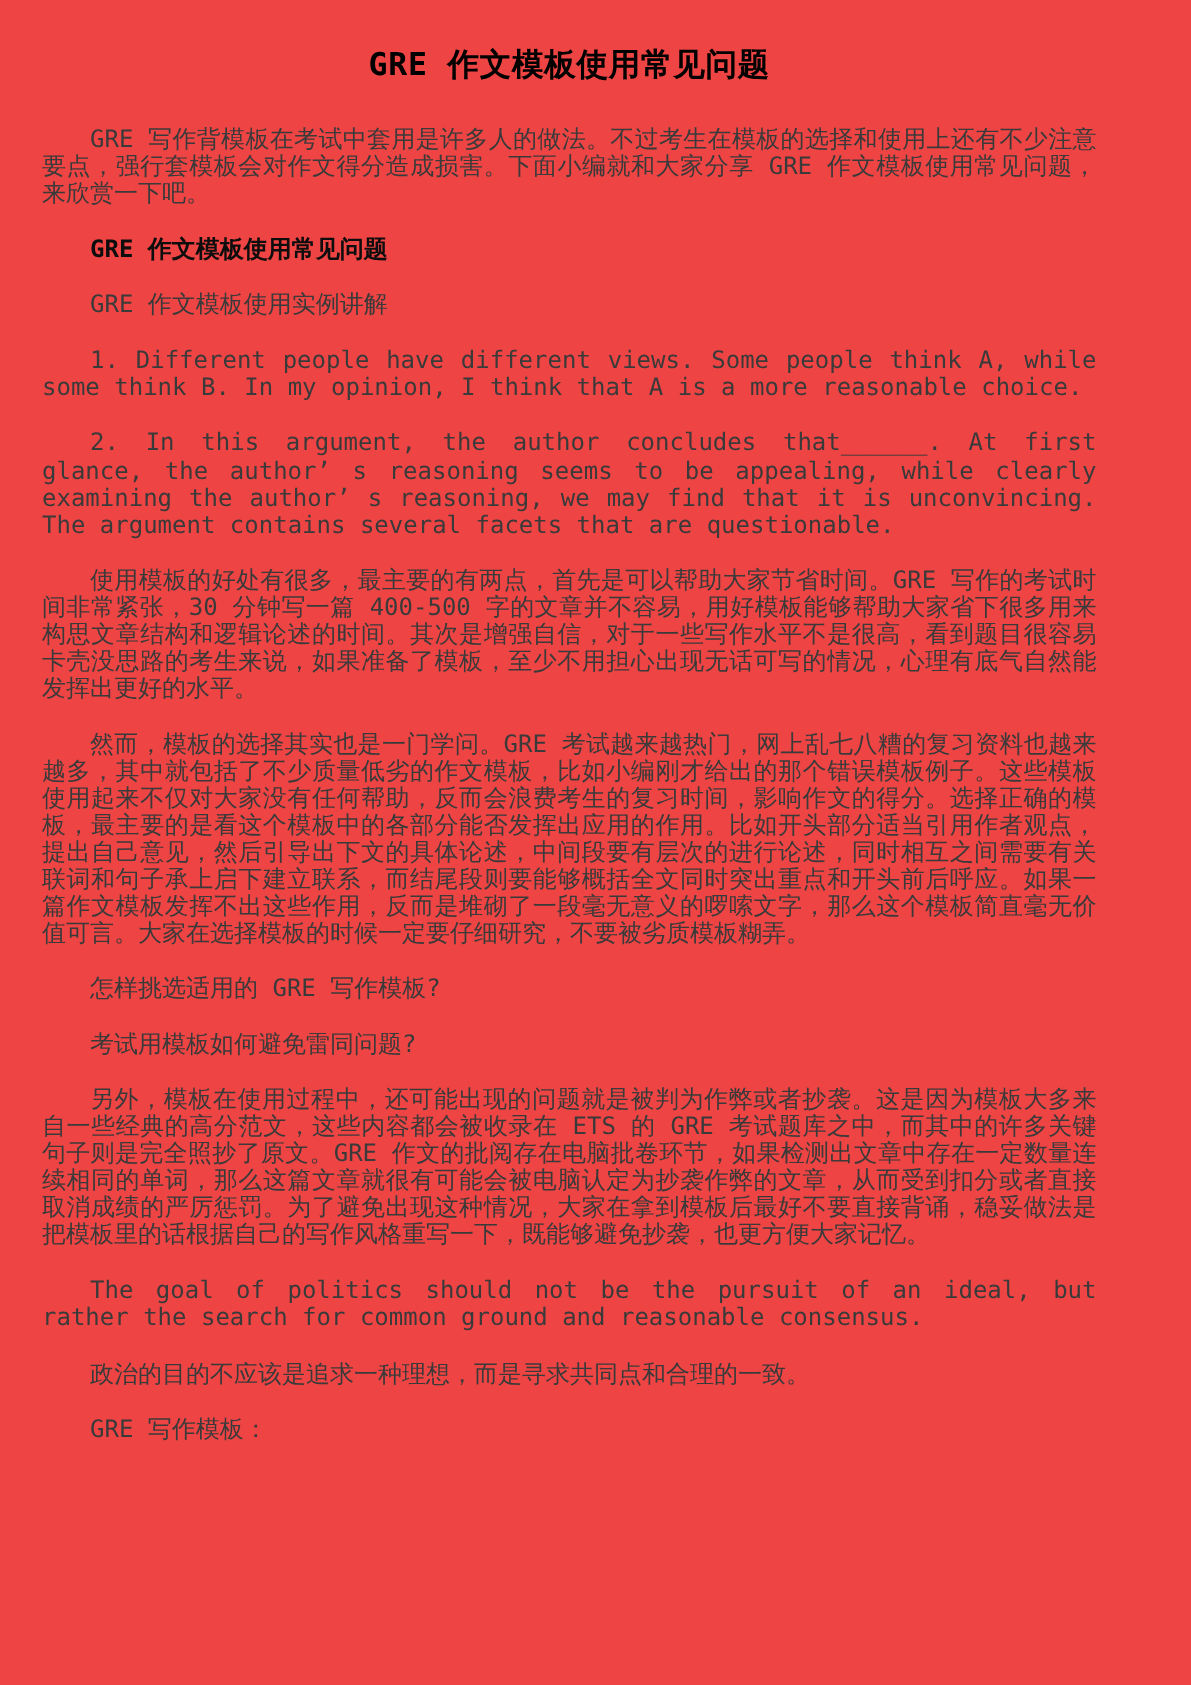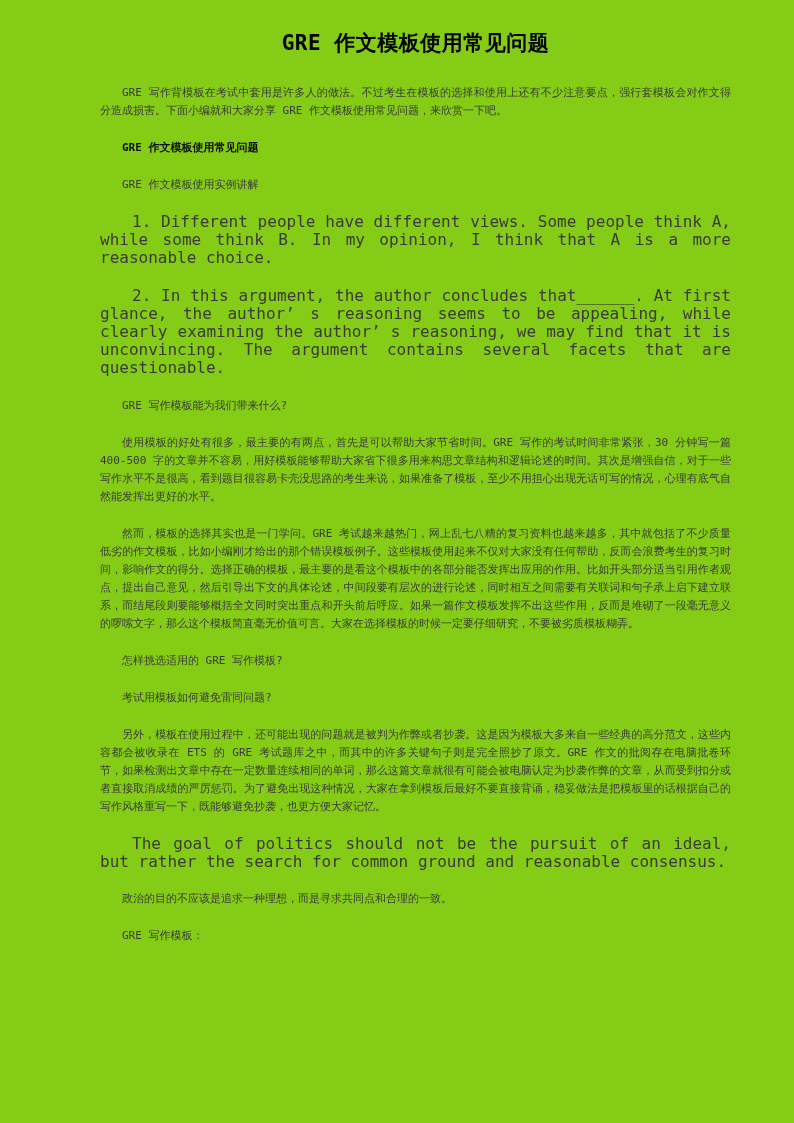--- a/index.html
+++ b/index.html
@@ -5,37 +5,37 @@
   html, body {
     margin: 0;
     padding: 0;
     background: #ffffff;
   }
   .page {
     position: relative;
     width: 794px;
     height: 1123px;
     box-sizing: border-box;
-    background: #84cc16;
-    padding: 30px 63px 0 100px;
+    background: #ef4444;
+    padding: 30px 63px 0 28px;
     overflow: hidden;
     font-family: "DejaVu Sans Mono", "Liberation Mono", monospace;
   }
   .doc-title {
     margin: 0 0 27px 0;
     font-size: 21px;
     font-weight: bold;
     color: #000000;
     text-align: center;
     letter-spacing: 0.5px;
     line-height: 27px;
   }
   .page p {
     margin: 0 0 19px 0;
-    font-size: 11px;
+    font-size: 16px;
     line-height: 18px;
     color: #3a3a3a;
     text-align: justify;
     text-indent: 2em;
     word-break: break-word;
   }
   .page p.bold {
     font-weight: bold;
     color: #0d0d0d;
   }
@@ -48,21 +48,20 @@
 <body>
 
 <div class="page">
   <h1 class="doc-title">GRE 作文模板使用常见问题</h1>
 
   <p class="zh">GRE 写作背模板在考试中套用是许多人的做法。不过考生在模板的选择和使用上还有不少注意要点，强行套模板会对作文得分造成损害。下面小编就和大家分享 GRE 作文模板使用常见问题，来欣赏一下吧。</p>
   <p class="zh bold">GRE 作文模板使用常见问题</p>
   <p class="zh">GRE 作文模板使用实例讲解</p>
   <p class="en">1. Different people have different views. Some people think A, while some think B. In my opinion, I think that A is a more reasonable choice.</p>
   <p class="en">2. In this argument, the author concludes that______. At first glance, the author’ s reasoning seems to be appealing, while clearly examining the author’ s reasoning, we may find that it is unconvincing. The argument contains several facets that are questionable.</p>
-  <p class="zh">GRE 写作模板能为我们带来什么?</p>
   <p class="zh">使用模板的好处有很多，最主要的有两点，首先是可以帮助大家节省时间。GRE 写作的考试时间非常紧张，30 分钟写一篇 400-500 字的文章并不容易，用好模板能够帮助大家省下很多用来构思文章结构和逻辑论述的时间。其次是增强自信，对于一些写作水平不是很高，看到题目很容易卡壳没思路的考生来说，如果准备了模板，至少不用担心出现无话可写的情况，心理有底气自然能发挥出更好的水平。</p>
   <p class="zh">然而，模板的选择其实也是一门学问。GRE 考试越来越热门，网上乱七八糟的复习资料也越来越多，其中就包括了不少质量低劣的作文模板，比如小编刚才给出的那个错误模板例子。这些模板使用起来不仅对大家没有任何帮助，反而会浪费考生的复习时间，影响作文的得分。选择正确的模板，最主要的是看这个模板中的各部分能否发挥出应用的作用。比如开头部分适当引用作者观点，提出自己意见，然后引导出下文的具体论述，中间段要有层次的进行论述，同时相互之间需要有关联词和句子承上启下建立联系，而结尾段则要能够概括全文同时突出重点和开头前后呼应。如果一篇作文模板发挥不出这些作用，反而是堆砌了一段毫无意义的啰嗦文字，那么这个模板简直毫无价值可言。大家在选择模板的时候一定要仔细研究，不要被劣质模板糊弄。</p>
   <p class="zh">怎样挑选适用的 GRE 写作模板?</p>
   <p class="zh">考试用模板如何避免雷同问题?</p>
   <p class="zh">另外，模板在使用过程中，还可能出现的问题就是被判为作弊或者抄袭。这是因为模板大多来自一些经典的高分范文，这些内容都会被收录在 ETS 的 GRE 考试题库之中，而其中的许多关键句子则是完全照抄了原文。GRE 作文的批阅存在电脑批卷环节，如果检测出文章中存在一定数量连续相同的单词，那么这篇文章就很有可能会被电脑认定为抄袭作弊的文章，从而受到扣分或者直接取消成绩的严厉惩罚。为了避免出现这种情况，大家在拿到模板后最好不要直接背诵，稳妥做法是把模板里的话根据自己的写作风格重写一下，既能够避免抄袭，也更方便大家记忆。</p>
   <p class="en">The goal of politics should not be the pursuit of an ideal, but rather the search for common ground and reasonable consensus.</p>
   <p class="zh">政治的目的不应该是追求一种理想，而是寻求共同点和合理的一致。</p>
   <p class="zh">GRE 写作模板：</p>
 </div>
 

